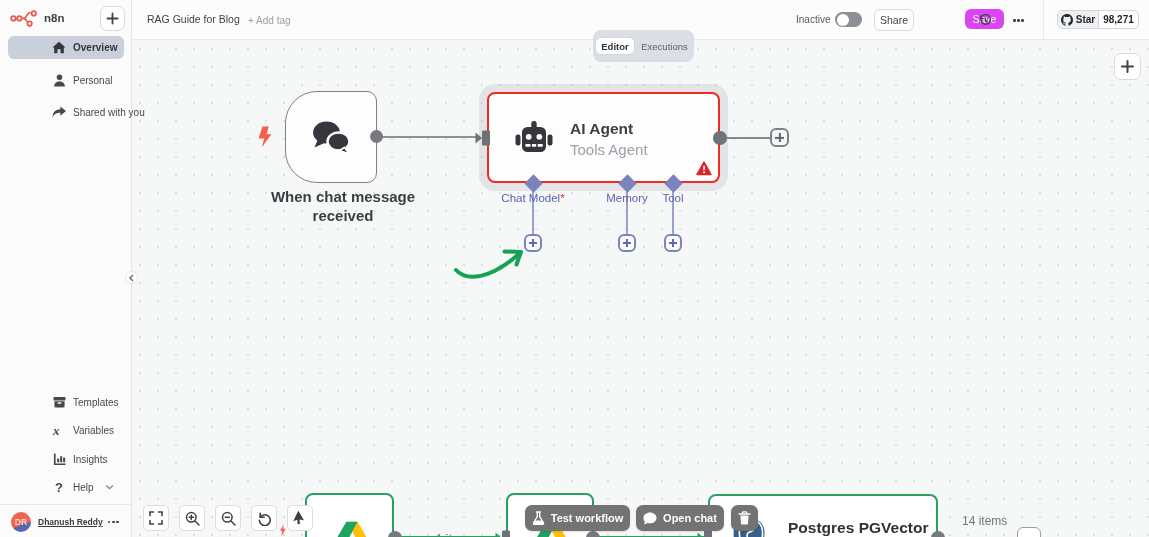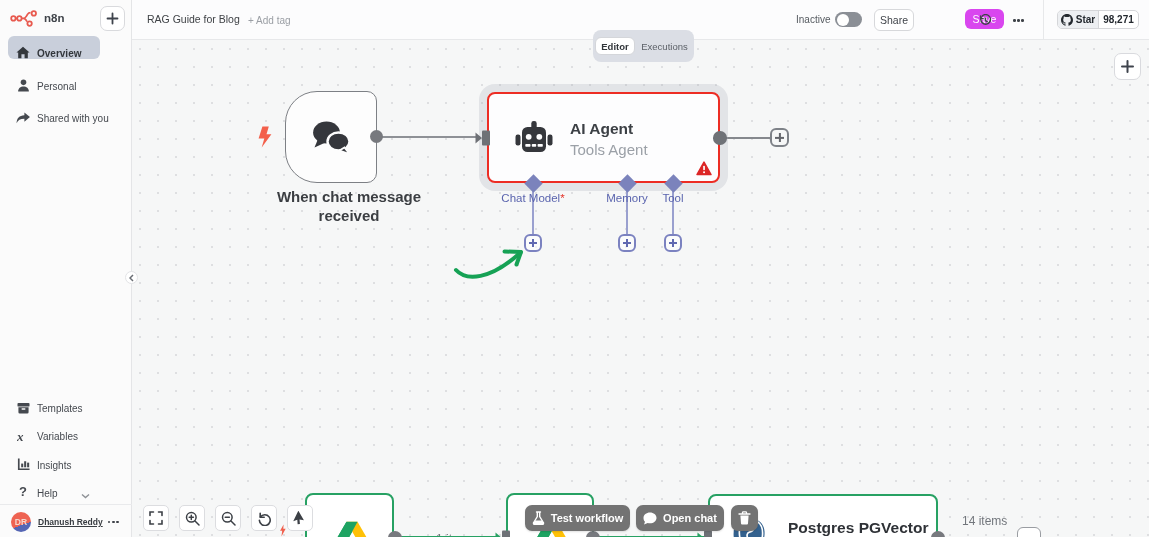--- a/index.html
+++ b/index.html
@@ -2,21 +2,21 @@
 <html><head>
 <meta charset="utf-8">
 <style>
   * { margin:0; padding:0; box-sizing:border-box; }
   html,body { width:1149px; height:537px; overflow:hidden; font-family:"Liberation Sans",sans-serif; background:#fff; }
   .abs { position:absolute; }
   #app { position:relative; width:1149px; height:537px; }
 
   
   #sidebar { position:absolute; left:0; top:0; width:132px; height:537px; background:#fbfbfb; border-right:1px solid #e4e5e7; z-index:20; }
-  .navitem { position:absolute; left:8px; width:92px; height:24px; display:flex; align-items:flex-end; color:#45494f; font-size:10px; white-space:nowrap; }
+  .navitem { position:absolute; left:8px; width:116px; height:24px; display:flex; align-items:center; color:#45494f; font-size:10px; white-space:nowrap;padding-left:36px; }
   .navitem .nicon { width:14px; margin-left:8px; margin-right:7px; display:flex; justify-content:center; }
   .navitem.active { background:#c9cfdb; border-radius:6px; color:#33373c; font-weight:700; }
 
   
   #header { position:absolute; left:132px; top:0; width:1017px; height:40px; background:#fcfcfd; border-bottom:1px solid #e7e8ea; z-index:15; }
   .btn { position:absolute; border-radius:6px; font-size:10.5px; display:flex; align-items:center; justify-content:center; }
 
   
   #canvas { position:absolute; left:132px; top:40px; width:1017px; height:497px; background:#f6f7f7;
     background-image:radial-gradient(circle, #dedfe1 0.85px, transparent 1.1px);
@@ -72,21 +72,21 @@
   <svg class="abs" style="left:311px;top:119px;z-index:4;" width="42" height="36" viewBox="0 0 42 36">
     <g fill="#35373c">
       <ellipse cx="15.5" cy="13.5" rx="13.4" ry="11"></ellipse>
       <path d="M7 20 L3.5 28.5 L14.5 23.5 Z"></path>
     </g>
     <g fill="#35373c" stroke="#fdfdfd" stroke-width="2.4">
       <ellipse cx="27.5" cy="22.5" rx="11" ry="9"></ellipse>
       <path d="M33.5 28.5 L38.5 35 L28.5 31.5 Z" stroke-width="1.8"></path>
     </g>
   </svg>
-  <div class="node-label" style="left:264px;top:186.5px;width:170px;">When chat message received</div>
+  <div class="node-label" style="left:258px;top:186.5px;width:170px;">When chat message received</div>
 
   <div class="abs" style="left:380px;top:135.7px;width:100px;height:2.2px;background:#8e9196;z-index:2;"></div>
   <div class="abs" style="left:370px;top:130px;width:13px;height:13px;border-radius:50%;background:#77797e;z-index:4;"></div>
   <svg class="abs" style="left:474px;top:129.5px;z-index:4;" width="17" height="16" viewBox="0 0 17 16">
     <path d="M1.5 2.6 L8 8 L1.5 13.4 Z" fill="#6e7176"></path>
     <rect x="8" y="0.6" width="8" height="15" rx="1" fill="#6e7176"></rect>
   </svg>
 
   <div class="abs" style="left:487px;top:92px;width:233px;height:91px;background:#fdfdfe;border:2px solid #ed2d24;border-radius:8px;box-shadow:0 0 0 8px rgba(168,172,182,.25);z-index:3;"></div>
 

